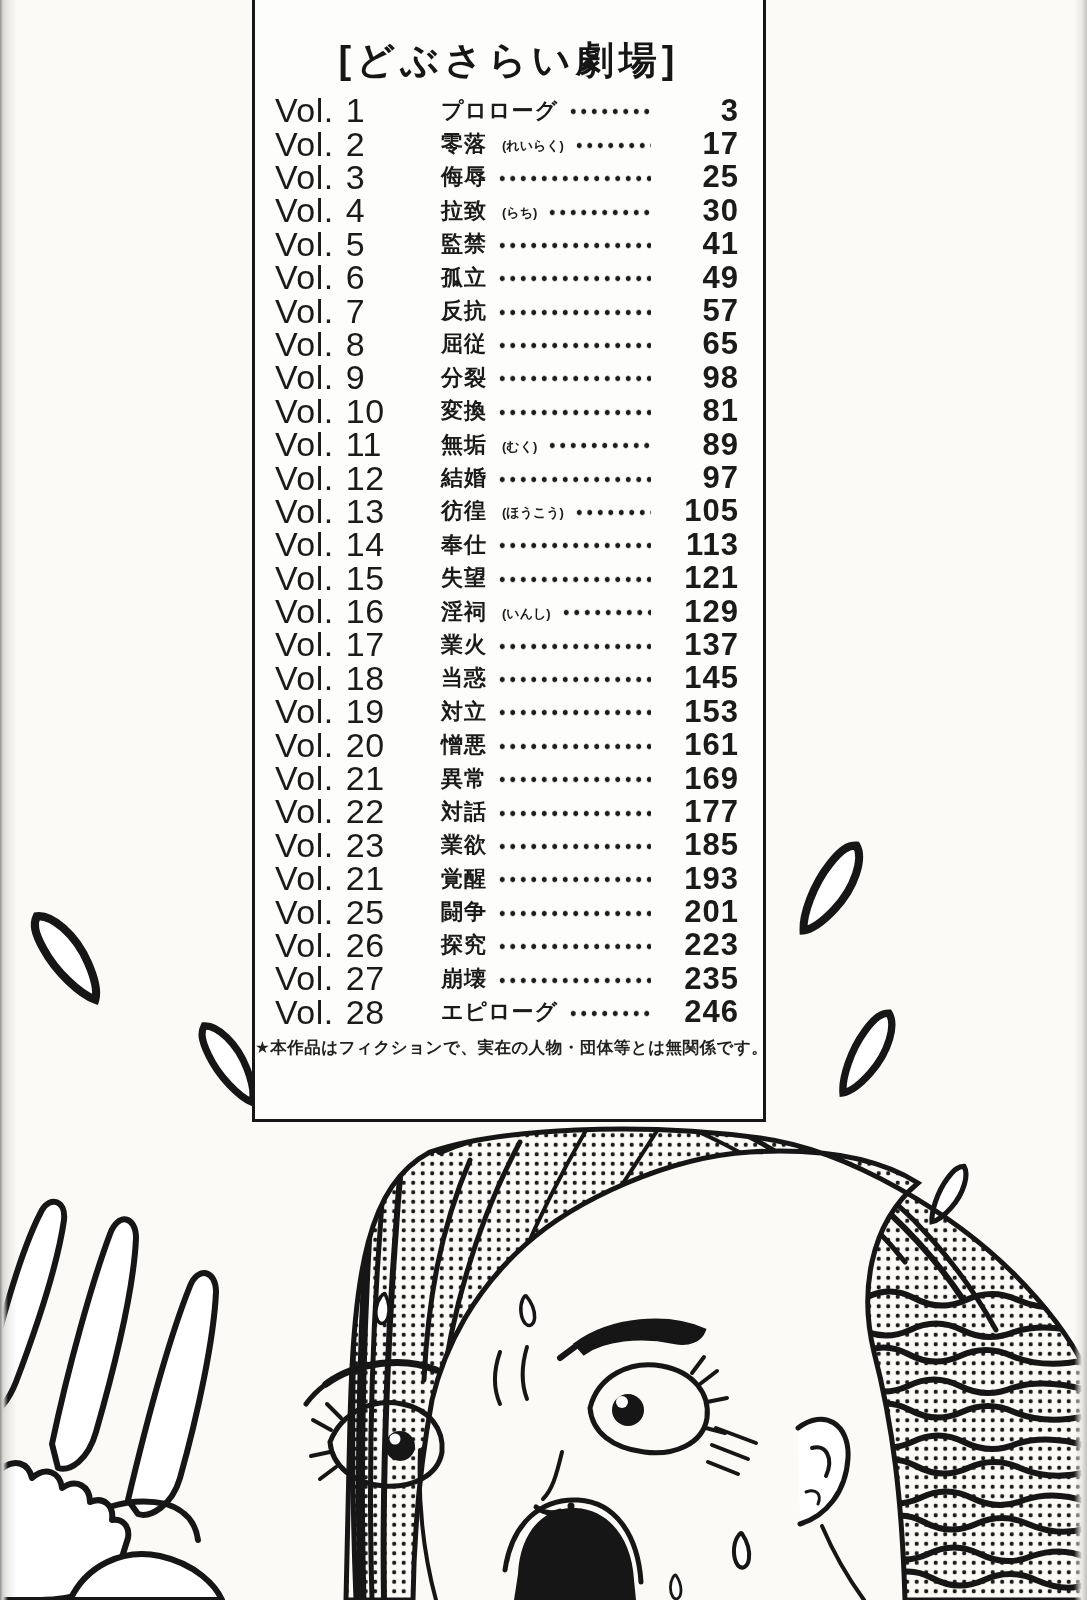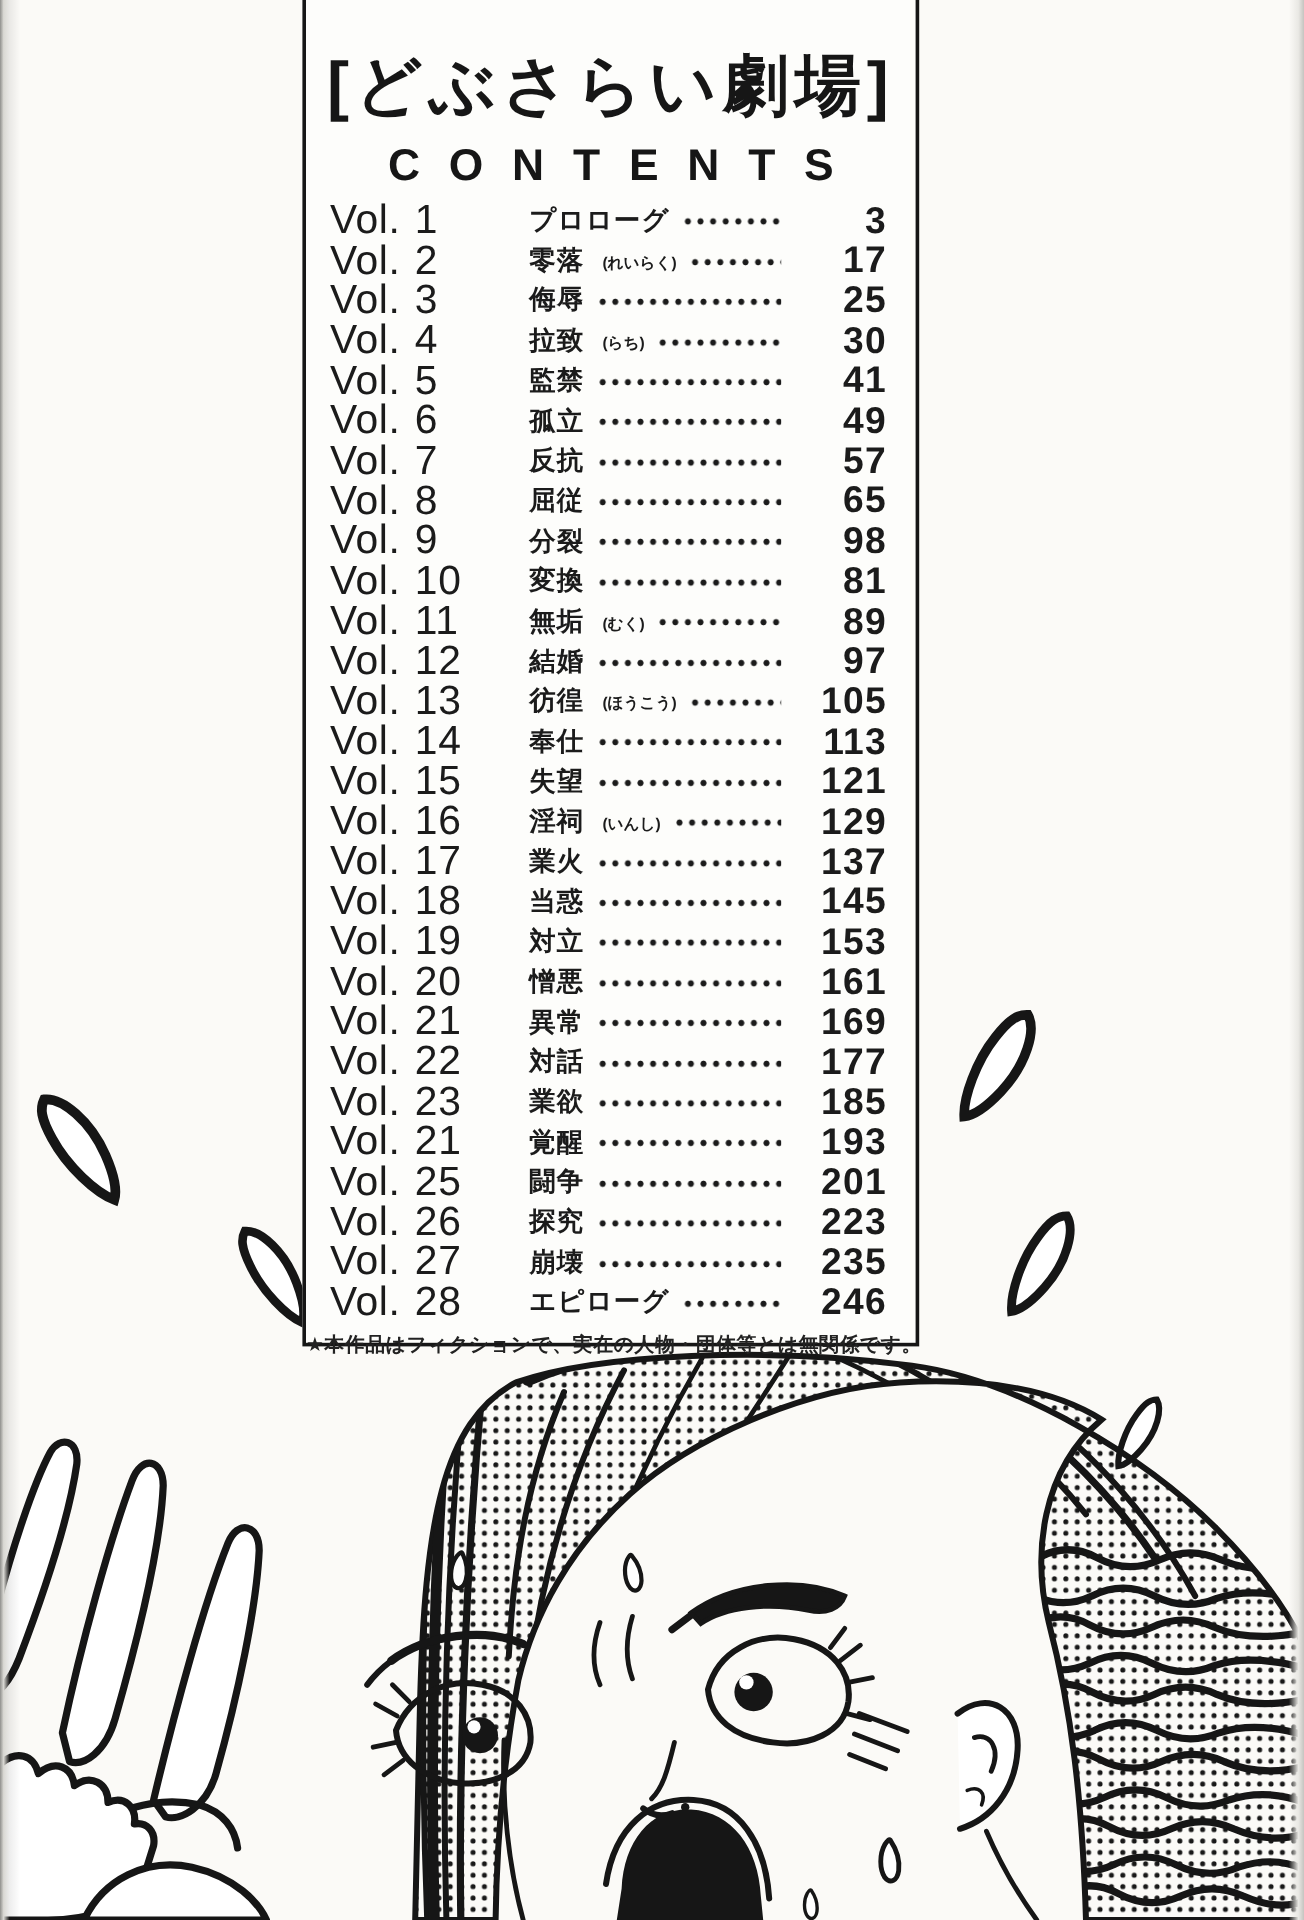--- a/index.html
+++ b/index.html
@@ -19,21 +19,21 @@
   .art{position:absolute;left:0;top:0;z-index:1;}
 
   
   .toc-box{
     position:absolute;left:252px;top:-12px;width:514px;height:1134px;
     border:3px solid #161616;background:#fdfdfb;z-index:2;
     box-sizing:border-box;
   }
   .book-title{
     margin-top:44px;text-align:center;
-    font-size:55px;font-weight:900;letter-spacing:5px;
+    font-size:38px;font-weight:900;letter-spacing:5px;
     color:#161616;white-space:nowrap;
   }
   .contents-heading{
     margin-top:8px;text-align:center;
     font-size:37px;font-weight:900;letter-spacing:24px;text-indent:24px;
     color:#161616;
   }
   .toc-list{margin-top:8px;padding:0 24px 0 20px;}
   .row{display:flex;align-items:center;height:33.4px;}
   .vol{width:166px;flex:none;display:flex;align-items:flex-start;
@@ -174,21 +174,20 @@
     <path d="M 52,1444 C 68,1368 92,1282 110,1234 C 118,1212 136,1216 136,1238 C 134,1286 116,1362 96,1432 C 88,1460 70,1472 58,1468 Z" fill="#ffffff"></path>
     <path d="M 128,1500 C 146,1424 170,1336 190,1286 C 198,1266 216,1270 216,1292 C 214,1338 198,1414 180,1478 C 172,1506 150,1518 138,1514 Z" fill="#ffffff"></path>
     <path d="M 60,1536 C 90,1508 130,1496 166,1504 C 186,1510 196,1524 198,1540" fill="none"></path>
     <path d="M 0,1470 C 14,1458 28,1462 32,1478 C 46,1466 60,1472 62,1488 C 76,1478 90,1486 90,1502 C 104,1496 114,1506 112,1520 C 122,1518 130,1526 128,1538 L 118,1570 C 98,1594 68,1600 40,1600 L 0,1600 Z" fill="#ffffff"></path>
     <path d="M 70,1600 C 86,1566 122,1548 160,1556 C 196,1564 216,1586 222,1600 Z" fill="#ffffff"></path>
   </g>
 </svg>
 
 <div class="toc-box">
   <div class="book-title">[どぶさらい劇場]</div>
-  <div class="contents-heading">CONTENTS</div>
 
   <div class="toc-list" id="toc-list">
   <div class="row">
     <span class="vol">
           <span class="vw">Vol.</span>
           <span class="vn">1</span>
         </span>
     <span class="jt">プロローグ</span>
 
     <span class="leader"></span>

